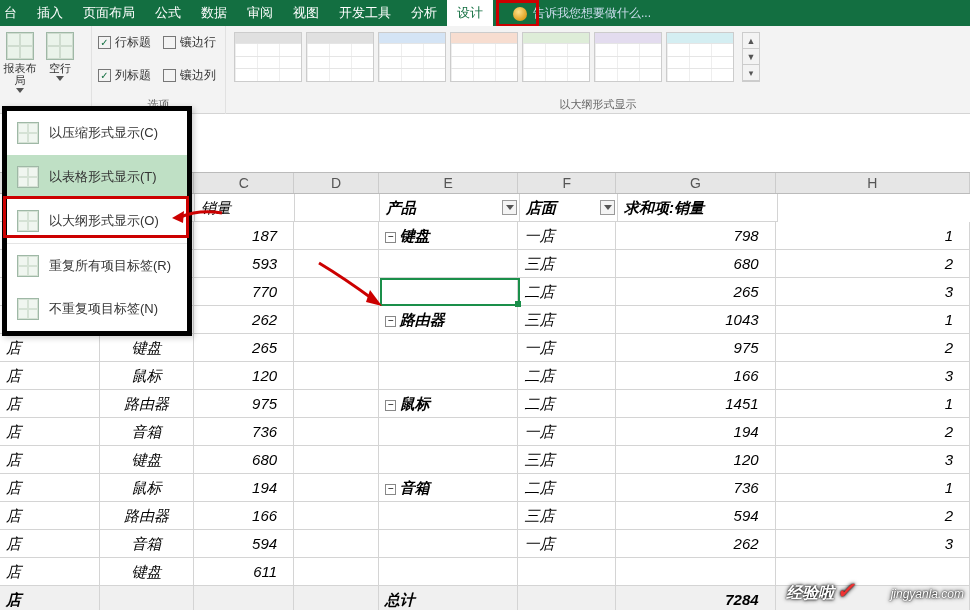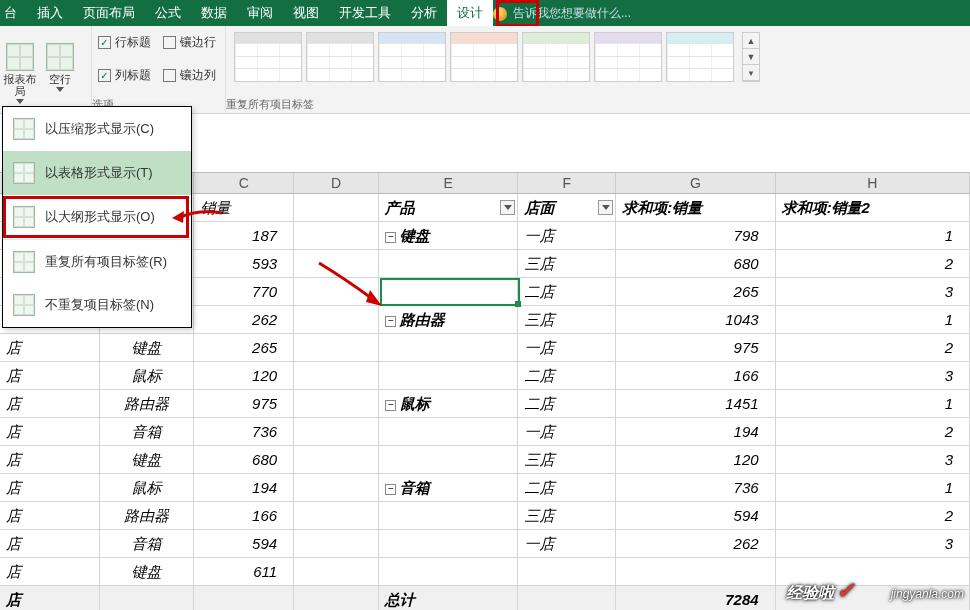--- a/index.html
+++ b/index.html
@@ -4,27 +4,27 @@
 <style>
 * { margin:0; padding:0; box-sizing:border-box; font-family:"Microsoft YaHei","SimSun",sans-serif; }
 body { width:970px; height:610px; background:#fff; overflow:hidden; position:relative; }
 
 
 .tabstrip { height:26px; background:#136f41; display:flex; align-items:flex-end; padding-left:0; color:#fff; font-size:13px; }
 .tab { padding:4px 10px; cursor:pointer; }
 .tab.active { background:#fff; color:#136f41; }
 .tab.partial { padding-left:4px; }
 .designbox { position:absolute; left:496px; top:0; width:43px; height:27px; border:3px solid #c00; pointer-events:none; }
-.tell { display:flex; align-items:center; padding:4px 0; color:#cde; font-size:12px; }
+.tell { display:flex; align-items:center; padding:4px 20px; color:#cde; font-size:12px; }
 .bulb { width:14px; height:14px; margin-right:6px; border-radius:50%; background:radial-gradient(circle at 40% 35%,#ffe28a,#e0a020 70%); }
 
 
 .ribbon { height:88px; background:#f3f3f3; border-bottom:1px solid #d4d4d4; display:flex; position:relative; }
 .rgroup { display:flex; flex-direction:column; justify-content:space-between; height:88px; border-right:1px solid #e1e1e1; }
-.rgroup-label { font-size:11px; color:#666; padding-bottom:2px; }
+.rgroup-label { font-size:11px; color:#666; text-align:center; padding-bottom:2px; }
 
 .bigbtn { width:40px; height:68px; display:flex; flex-direction:column; align-items:center; justify-content:flex-start; padding-top:6px; font-size:11px; color:#333; position:relative; }
 .bigbtn .icn { width:28px; height:28px; border:1px solid #9fb8a6; background:#fff; margin-bottom:2px; display:flex; flex-wrap:wrap; }
 .bigbtn .icn span { width:50%; height:50%; border:1px solid #cfdccf; background:#eaf3ea; }
 .bigbtn .lab { line-height:12px; text-align:center; }
 .drop { width:8px; height:6px; margin-top:2px; border-left:4px solid transparent; border-right:4px solid transparent; border-top:5px solid #555; }
 
 .chk { display:flex; align-items:center; font-size:12px; color:#333; padding:2px 6px; }
 .chk .box { width:13px; height:13px; border:1px solid #777; margin-right:4px; display:flex; align-items:center; justify-content:center; font-size:10px; color:#136f41; }
 
@@ -33,21 +33,21 @@
 .sty .hdr { height:10px; background:#d8e8dc; }
 .sty .rows { flex:1; display:flex; flex-direction:column; }
 .sty .rows div { flex:1; border-top:1px solid #e5e5e5; display:flex; }
 .sty .rows div span { flex:1; border-left:1px solid #eee; }
 .sty.colorA .hdr{background:#e0e0e0;} .sty.colorB .hdr{background:#d4e4f5;} .sty.colorC .hdr{background:#f7ddd0;}
 .sty.colorD .hdr{background:#deedd8;} .sty.colorE .hdr{background:#e3dcef;} .sty.colorF .hdr{background:#d4eef2;}
 .stynav { width:18px; height:50px; margin-top:6px; border:1px solid #ccc; display:flex; flex-direction:column; }
 .stynav div { flex:1; display:flex; align-items:center; justify-content:center; font-size:9px; color:#555; border-bottom:1px solid #ccc; }
 
 
-.menu { position:absolute; left:2px; top:106px; width:190px; background:#fff; border:1px solid #000000; box-shadow:2px 2px 6px rgba(0,0,0,.2); z-index:50; }
+.menu { position:absolute; left:2px; top:106px; width:190px; background:#fff; border:5px solid #000000; box-shadow:2px 2px 6px rgba(0,0,0,.2); z-index:50; }
 .mitem { display:flex; align-items:center; height:44px; padding:0 10px; font-size:13px; color:#333; }
 .mitem .micn { width:22px; height:22px; border:1px solid #9fb8a6; margin-right:10px; background:#fff; display:flex; flex-wrap:wrap; }
 .mitem .micn span { width:50%; height:50%; border:1px solid #d5e2d5; background:#f0f6f0; }
 .mitem.sep { border-top:1px solid #e5e5e5; }
 .mitem.hl { background:#bfe0c5; }
 .hlbox { position:absolute; left:3px; top:196px; width:186px; height:42px; border:3px solid #c00; pointer-events:none; z-index:60; }
 
 
 .arrow1 { position:absolute; left:170px; top:203px; z-index:55; }
 .arrow2 { position:absolute; left:314px; top:258px; z-index:55; }
@@ -100,21 +100,21 @@
   <div class="tab active">设计</div>
   <div class="tell">
     <span class="bulb"></span>
     <span>告诉我您想要做什么...</span>
   </div>
 </div>
 <div class="designbox"></div>
 
 <div class="ribbon">
   <div class="rgroup" style="width:92px;">
-    <div style="display:flex;margin-top:11px;">
+    <div style="display:flex;">
       <div class="bigbtn">
         <div class="icn">
             <span></span>
             <span></span>
             <span></span>
             <span></span>
           </div>
         <div class="lab" style="white-space:pre-line;">报表布
 局</div>
         <div class="drop"></div>
@@ -302,21 +302,21 @@
               </div>
             </div>
           </div>
       </div>
       <div class="stynav">
         <div>▲</div>
         <div>▼</div>
         <div>▾</div>
       </div>
     </div>
-    <div class="rgroup-label">重复所有项目标签</div>
+    <div class="rgroup-label">以大纲形式显示</div>
   </div>
 </div>
 
 <div class="menu">
   <div class="mitem">
       <div class="micn">
         <span></span>
         <span></span>
         <span></span>
         <span></span>
@@ -384,21 +384,20 @@
 
   <div class="grid" id="grid">
       <div class="row h">
         <div class="cell txt" style="width: 100px;"></div>
         <div class="cell ctr" style="width: 95px;"></div>
         <div class="cell txt" style="width: 100px;">销量</div>
         <div class="cell txt" style="width: 85px;"></div>
         <div class="cell txt" style="width: 140px;"><b>产品</b><span class="dd"></span></div>
         <div class="cell txt" style="width: 98px;"><b>店面</b><span class="dd"></span></div>
         <div class="cell txt" style="width: 160px;"><b>求和项:销量</b></div>
-        <div class="cell txt" style="width: 195px;"><b>求和项:销量2</b></div>
       </div>
       <div class="row ">
         <div class="cell txt" style="width: 100px;"></div>
         <div class="cell ctr" style="width: 95px;"></div>
         <div class="cell num" style="width: 100px;">187</div>
         <div class="cell txt" style="width: 85px;"></div>
         <div class="cell txt" style="width: 140px;"><span class="collapse">−</span><b>键盘</b></div>
         <div class="cell txt" style="width: 98px;">一店</div>
         <div class="cell num" style="width: 160px;">798</div>
         <div class="cell num" style="width: 195px;">1</div>

